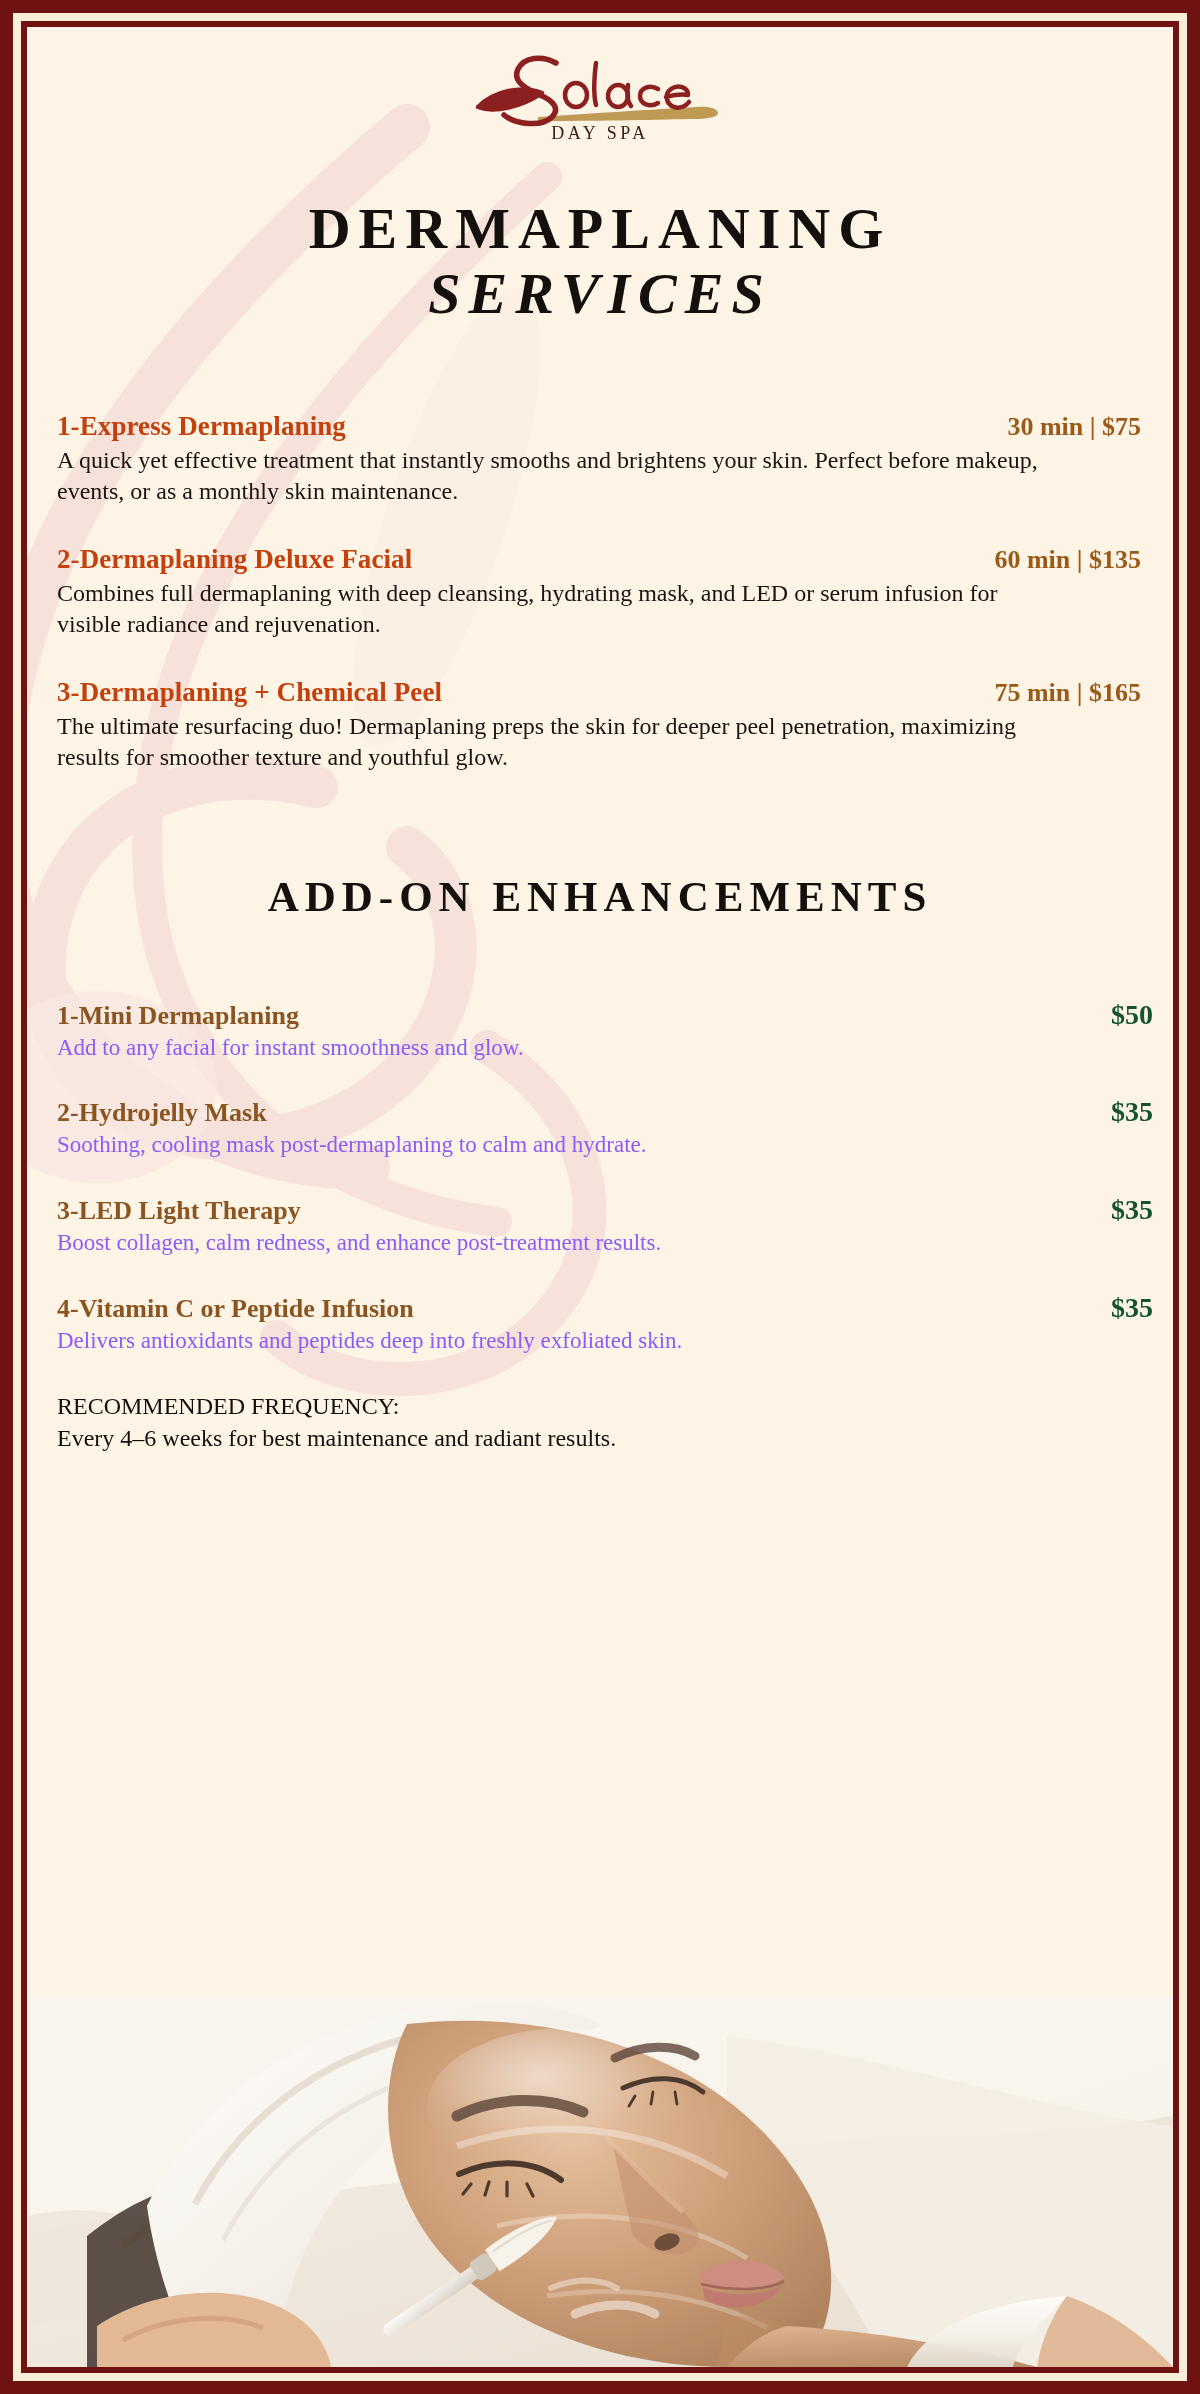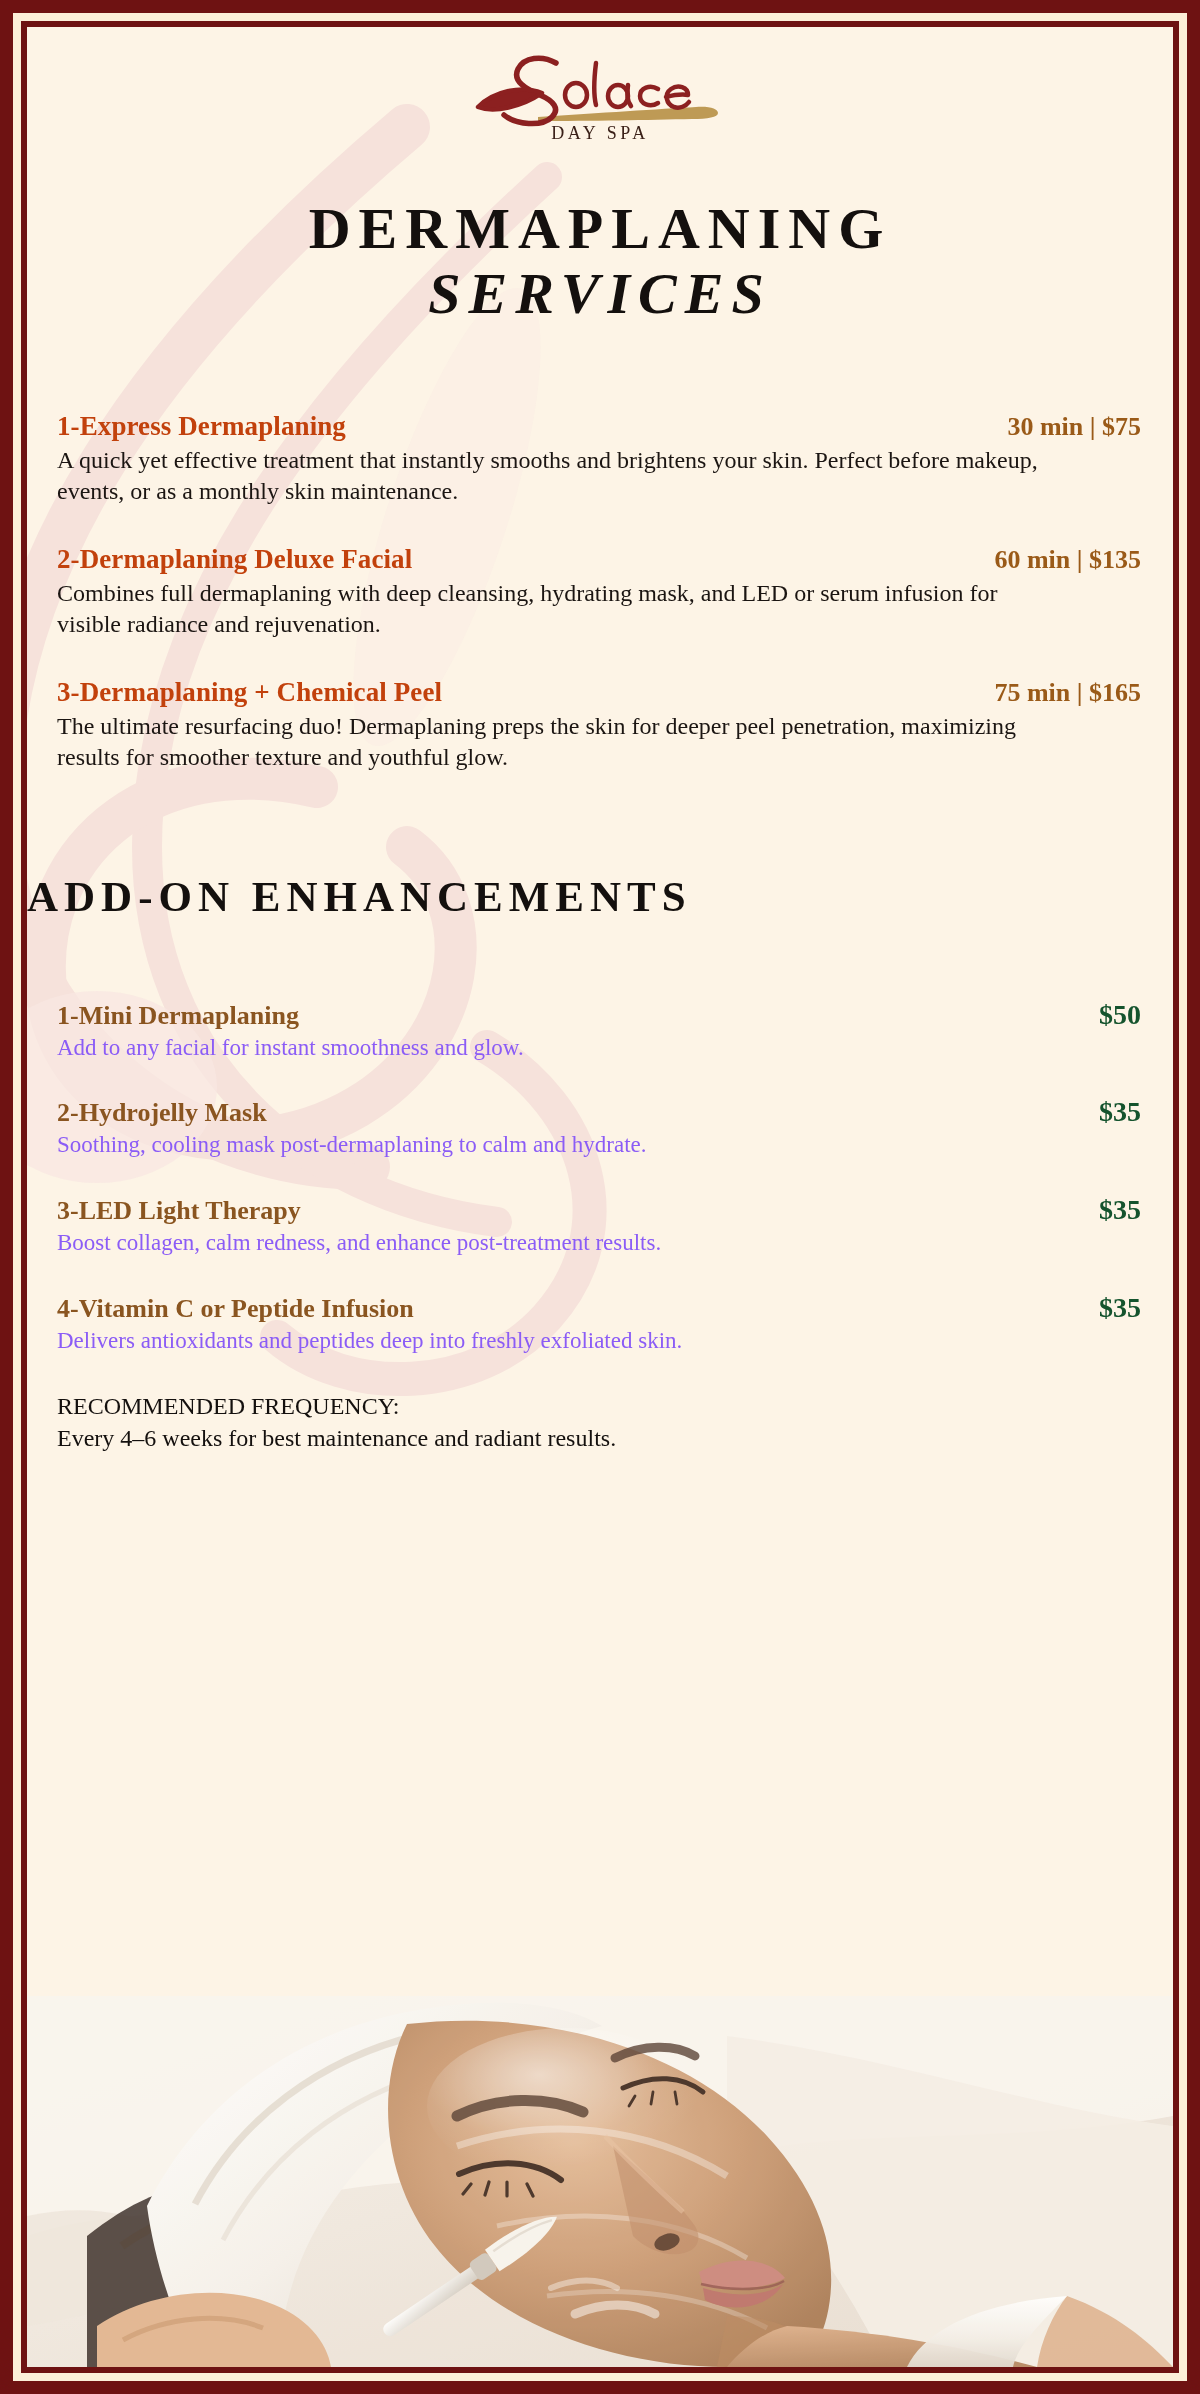--- a/index.html
+++ b/index.html
@@ -105,28 +105,29 @@
   .svc-desc {
     margin-top:3px;
     font-size:24px;
     line-height:1.31;
     color:#1B1512;
     max-width:1010px;
   }
 
   
   .addon-head {
+    text-align:center;
     margin-top:98px;
     font-weight:bold;
     font-size:43px;
     letter-spacing:6px;
     color:#14100E;
   }
 
-  .addons { margin-top:78px; padding:0 32px 0 30px; }
+  .addons { margin-top:78px; padding:0 20px 0 30px; }
 
   .addon { margin-bottom:34px; }
   .addon-row {
     display:flex;
     align-items:baseline;
     justify-content:space-between;
     gap:20px;
   }
   .addon-title {
     font-weight:bold;

